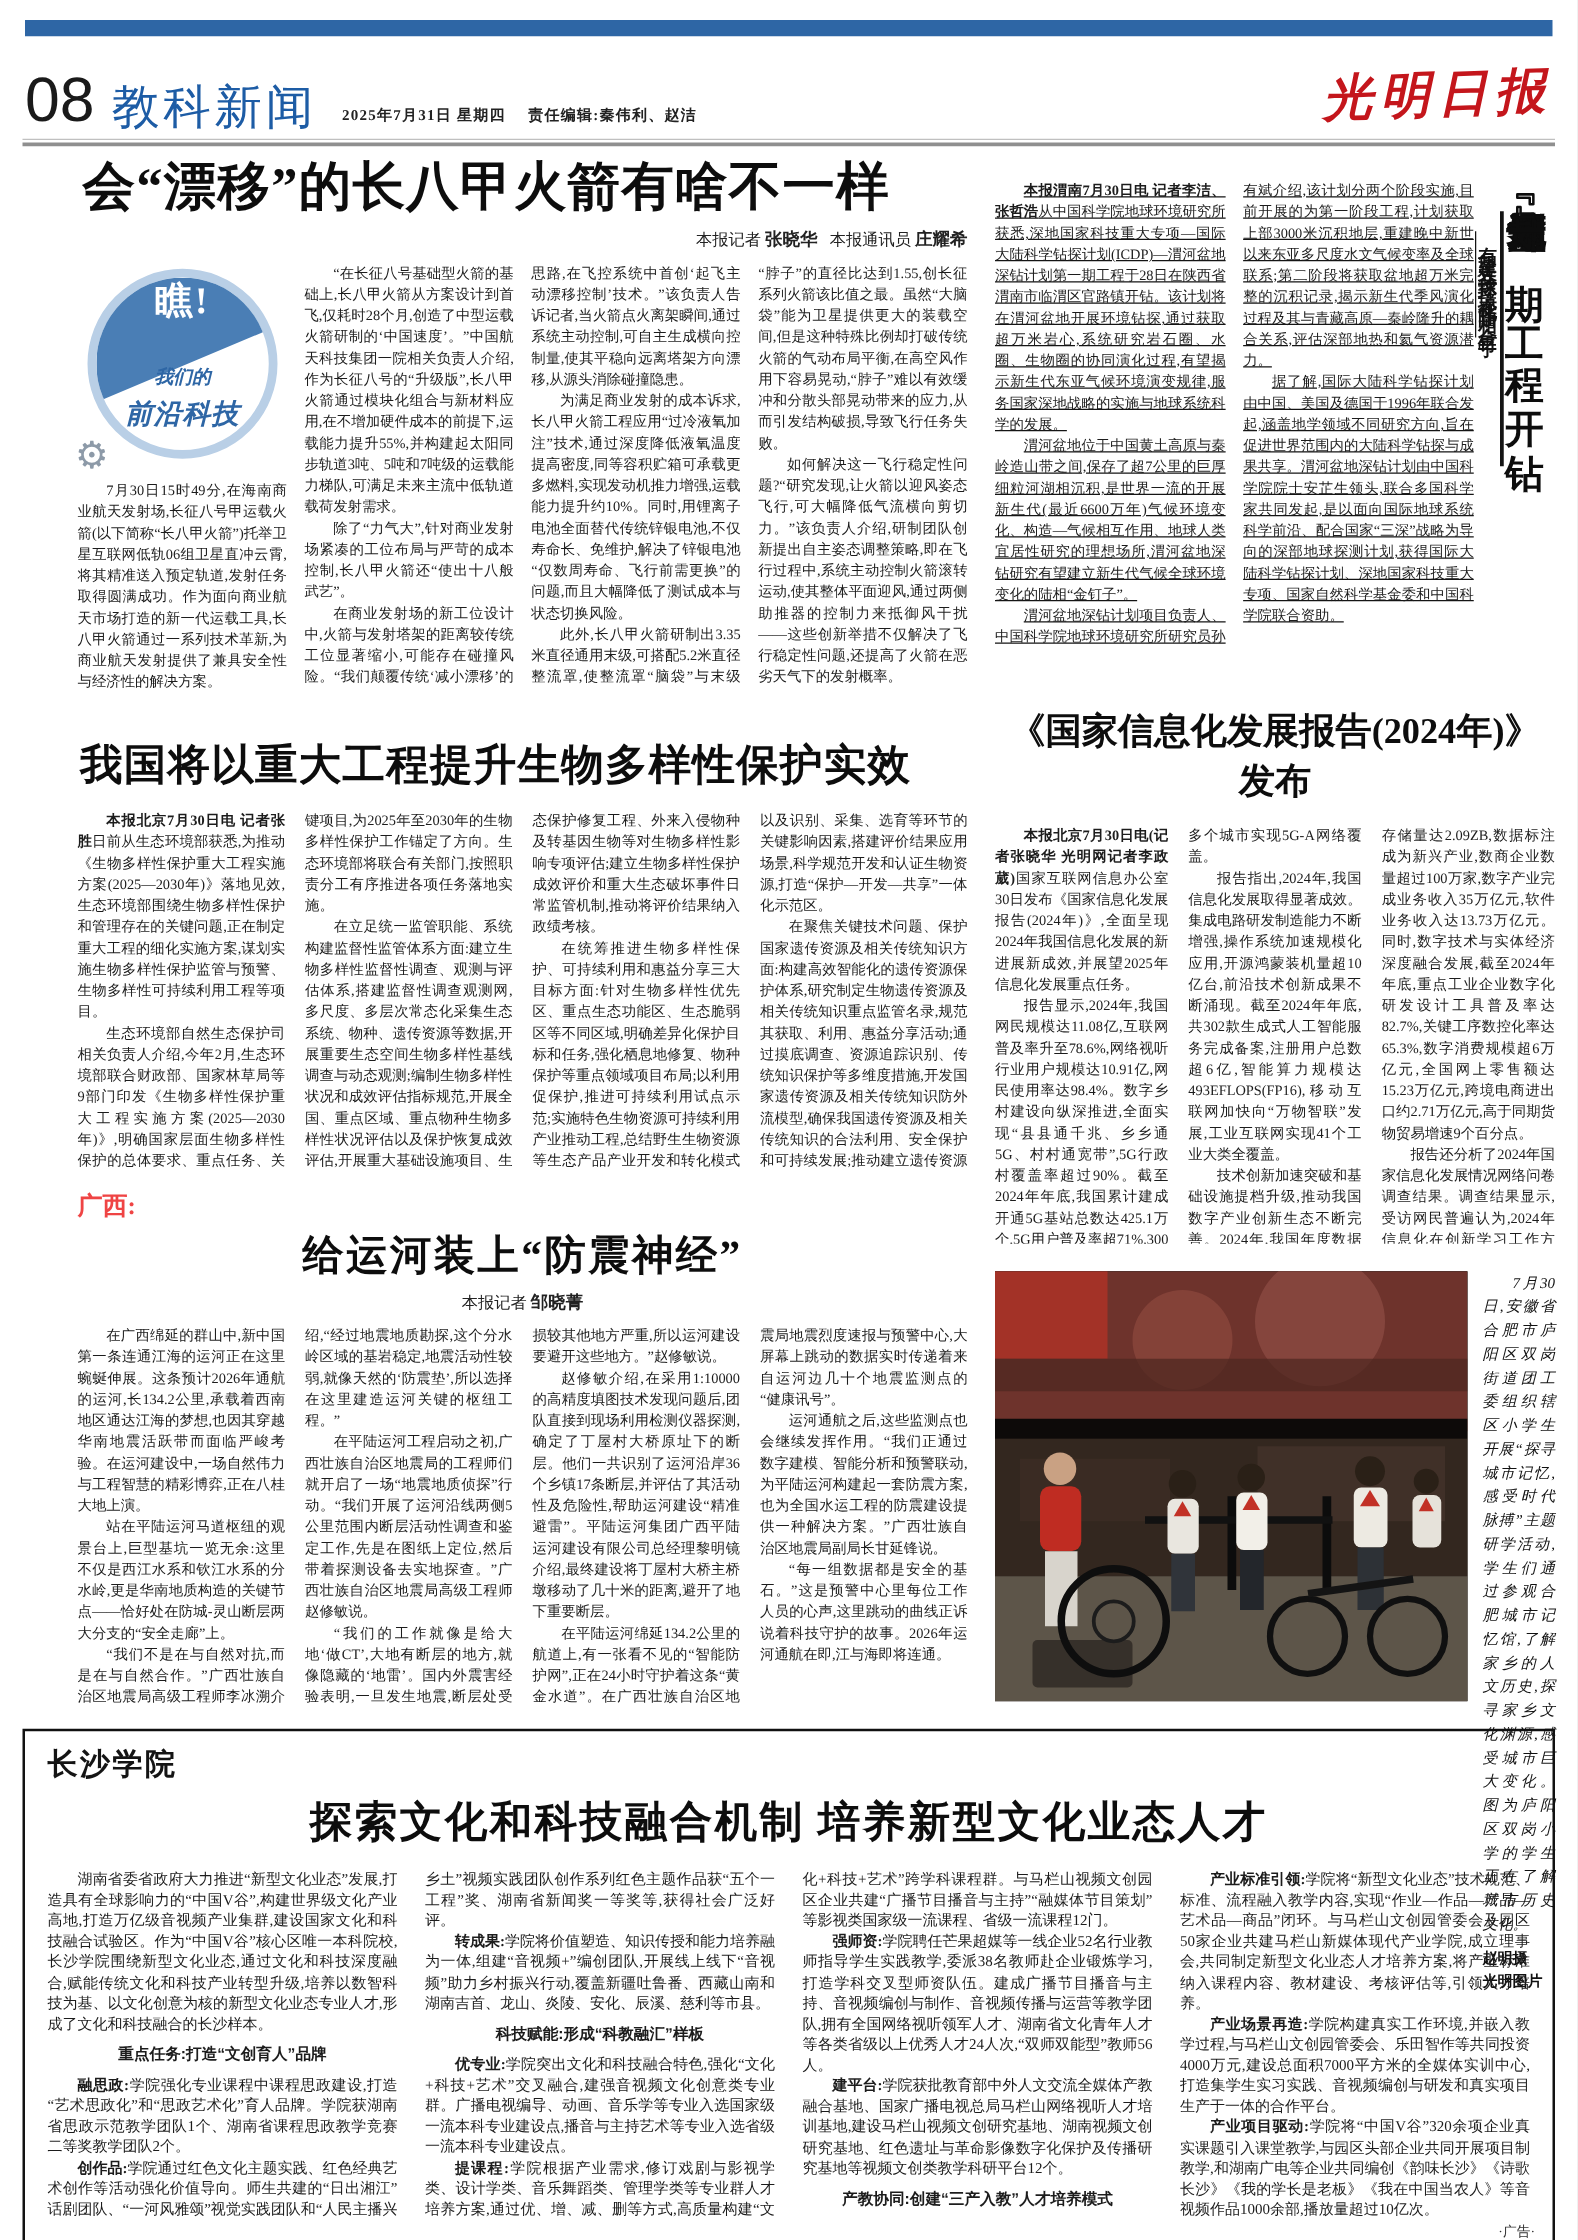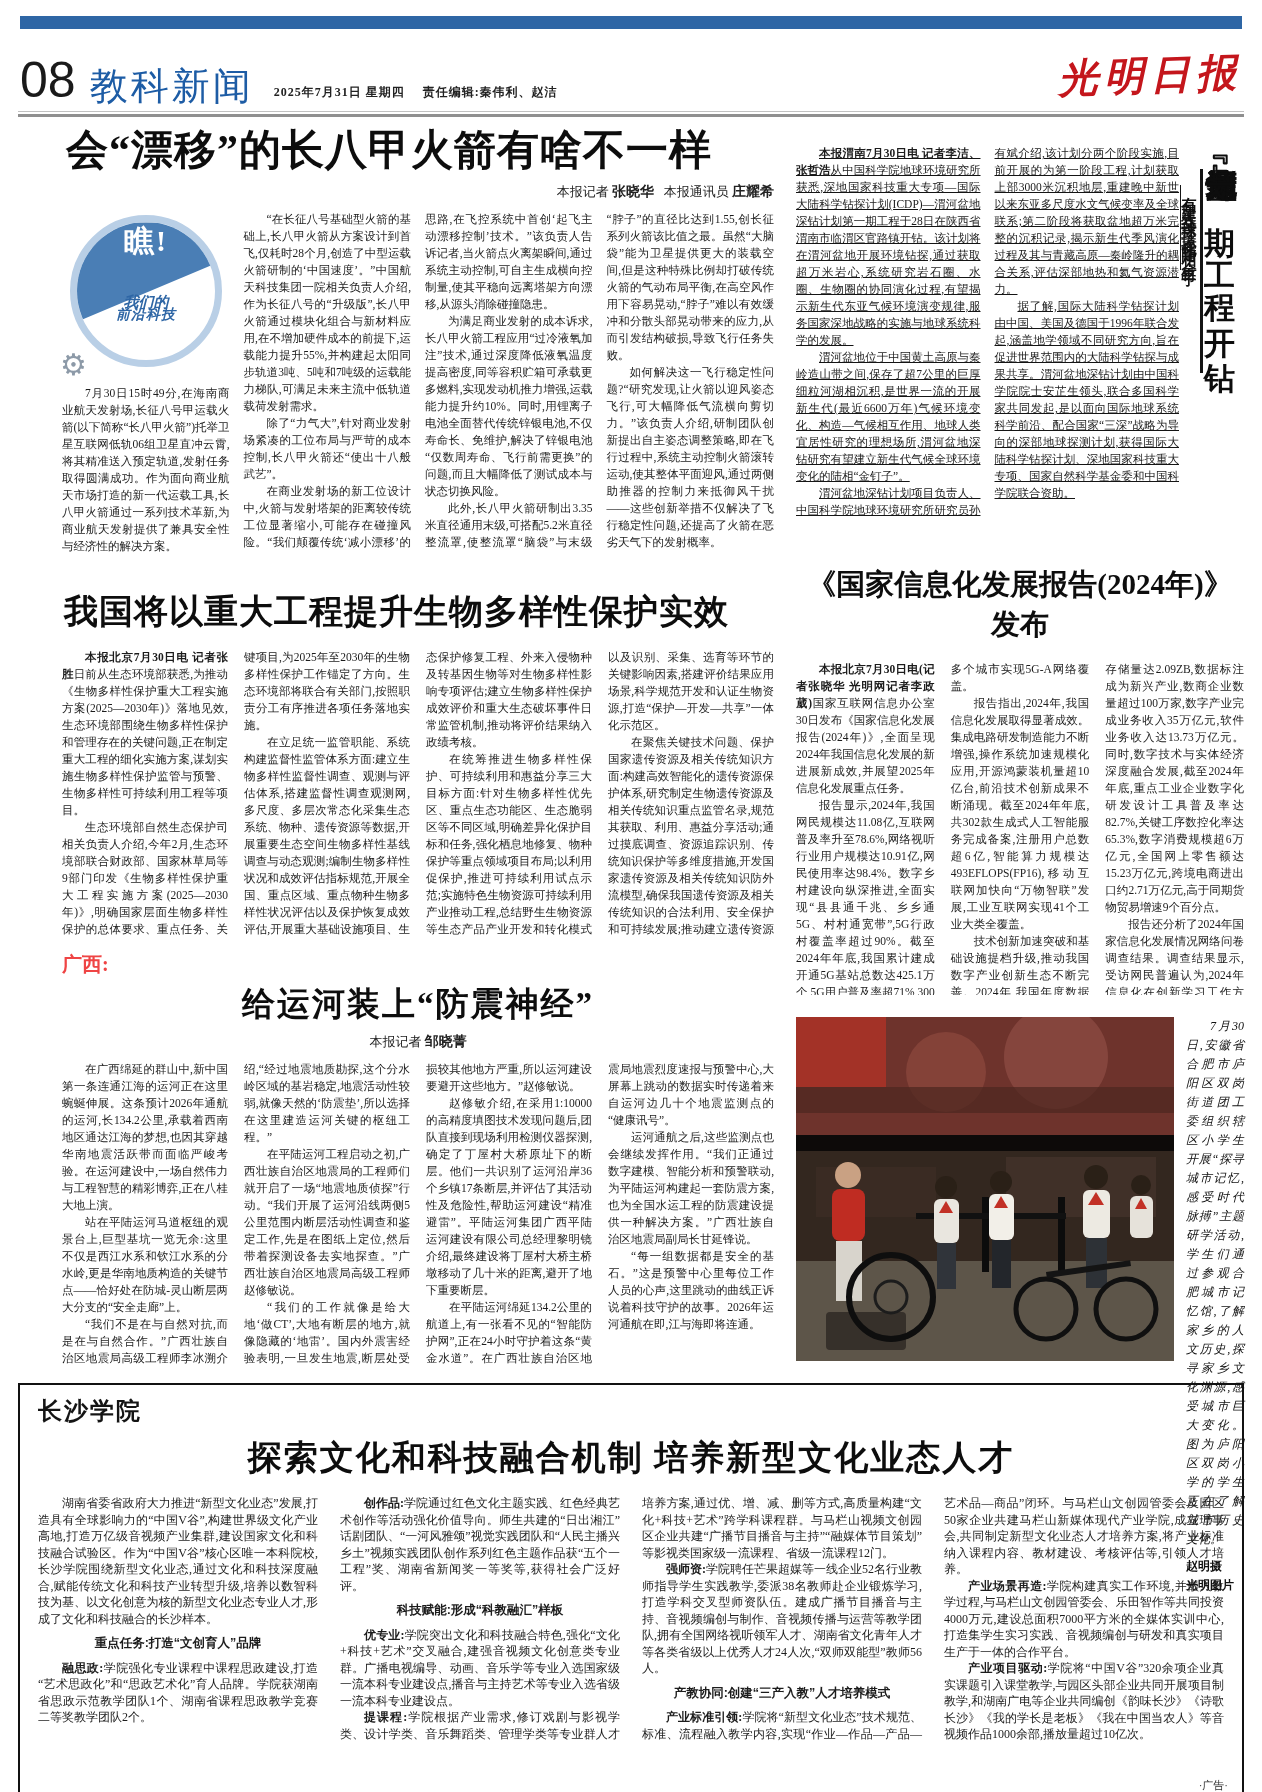--- a/index.html
+++ b/index.html
@@ -35,22 +35,22 @@
   .rocket .body{column-count:4;column-gap:14px;height:352px;}
   .badge{width:158px;height:168px;position:relative;margin-bottom:6px;}
   .badge-circle{width:138px;height:138px;border-radius:50%;border:7px solid #b9cfe6;background:#fff;
                 position:absolute;left:8px;top:4px;overflow:hidden;}
   .badge-circle::before{content:"";position:absolute;inset:0;background:#4a7eb5;
                 clip-path:polygon(0 0,100% 0,100% 30%,0 72%);}
   .badge-qiao{position:absolute;top:10px;left:0;right:0;text-align:center;color:#fff;font-weight:900;
               font-size:30px;letter-spacing:2px;}
   .badge-t1{position:absolute;top:72px;left:0;right:0;text-align:center;color:#2e66a5;font-weight:900;
             font-size:15px;font-style:italic;}
-  .badge-t2{position:absolute;top:84px;left:0;right:0;text-align:center;color:#2e66a5;font-weight:900;
-            font-size:14px;font-style:italic;letter-spacing:1px;}
+  .badge-t2{position:absolute;top:100px;left:0;right:0;text-align:center;color:#2e66a5;font-weight:900;
+            font-size:22px;font-style:italic;letter-spacing:1px;}
   .badge-gear{position:absolute;left:-2px;bottom:6px;font-size:30px;color:#8d9aa8;}
   
   .weihe{height:408px;display:flex;gap:0;margin-top:20px;text-decoration:underline;}
   .weihe .body{flex:1;column-count:2;column-gap:14px;height:100%;}
   .w-sub{writing-mode:vertical-rl;font-size:15px;font-weight:bold;letter-spacing:5px;color:#111;
          padding-top:40px;height:360px;}
   .w-title{writing-mode:vertical-rl;font-weight:900;color:#0d0d0d;display:flex;gap:16px;padding-right:4px;}
   .w-title .t1{font-size:31px;line-height:1.25;}
   .w-title .t2{font-size:31px;letter-spacing:34px;padding-top:8px;}
   
@@ -254,24 +254,26 @@
   </div>
 
   <div class="box">
     <div class="box-kicker">长沙学院</div>
     <h1 class="art-title">探索文化和科技融合机制  培养新型文化业态人才</h1>
     <div class="body">
         <p class="para"><b class="lead"></b><span>湖南省委省政府大力推进“新型文化业态”发展,打造具有全球影响力的“中国V谷”,构建世界级文化产业高地,打造万亿级音视频产业集群,建设国家文化和科技融合试验区。作为“中国V谷”核心区唯一本科院校,长沙学院围绕新型文化业态,通过文化和科技深度融合,赋能传统文化和科技产业转型升级,培养以数智科技为基、以文化创意为核的新型文化业态专业人才,形成了文化和科技融合的长沙样本。</span></p>
         <p class="para sub"><b class="lead"></b><span>重点任务:打造“文创育人”品牌</span></p>
         <p class="para"><b class="lead">融思政:</b><span>学院强化专业课程中课程思政建设,打造“艺术思政化”和“思政艺术化”育人品牌。学院获湖南省思政示范教学团队1个、湖南省课程思政教学竞赛二等奖教学团队2个。</span></p>
         <p class="para"><b class="lead">创作品:</b><span>学院通过红色文化主题实践、红色经典艺术创作等活动强化价值导向。师生共建的“日出湘江”话剧团队、“一河风雅颂”视觉实践团队和“人民主播兴乡土”视频实践团队创作系列红色主题作品获“五个一工程”奖、湖南省新闻奖一等奖等,获得社会广泛好评。</span></p>
+        <p class="para"><b class="lead">转成果:</b><span>学院将价值塑造、知识传授和能力培养融为一体,组建“音视频+”编创团队,开展线上线下“音视频”助力乡村振兴行动,覆盖新疆吐鲁番、西藏山南和湖南吉首、龙山、炎陵、安化、辰溪、慈利等市县。</span></p>
         <p class="para sub"><b class="lead"></b><span>科技赋能:形成“科教融汇”样板</span></p>
         <p class="para"><b class="lead">优专业:</b><span>学院突出文化和科技融合特色,强化“文化+科技+艺术”交叉融合,建强音视频文化创意类专业群。广播电视编导、动画、音乐学等专业入选国家级一流本科专业建设点,播音与主持艺术等专业入选省级一流本科专业建设点。</span></p>
         <p class="para"><b class="lead">提课程:</b><span>学院根据产业需求,修订戏剧与影视学类、设计学类、音乐舞蹈类、管理学类等专业群人才培养方案,通过优、增、减、删等方式,高质量构建“文化+科技+艺术”跨学科课程群。与马栏山视频文创园区企业共建“广播节目播音与主持”“融媒体节目策划”等影视类国家级一流课程、省级一流课程12门。</span></p>
         <p class="para"><b class="lead">强师资:</b><span>学院聘任芒果超媒等一线企业52名行业教师指导学生实践教学,委派38名教师赴企业锻炼学习,打造学科交叉型师资队伍。建成广播节目播音与主持、音视频编创与制作、音视频传播与运营等教学团队,拥有全国网络视听领军人才、湖南省文化青年人才等各类省级以上优秀人才24人次,“双师双能型”教师56人。</span></p>
+        <p class="para"><b class="lead">建平台:</b><span>学院获批教育部中外人文交流全媒体产教融合基地、国家广播电视总局马栏山网络视听人才培训基地,建设马栏山视频文创研究基地、湖南视频文创研究基地、红色遗址与革命影像数字化保护及传播研究基地等视频文创类教学科研平台12个。</span></p>
         <p class="para sub"><b class="lead"></b><span>产教协同:创建“三产入教”人才培养模式</span></p>
         <p class="para"><b class="lead">产业标准引领:</b><span>学院将“新型文化业态”技术规范、标准、流程融入教学内容,实现“作业—作品—产品—艺术品—商品”闭环。与马栏山文创园管委会及园区50家企业共建马栏山新媒体现代产业学院,成立理事会,共同制定新型文化业态人才培养方案,将产业标准纳入课程内容、教材建设、考核评估等,引领人才培养。</span></p>
         <p class="para"><b class="lead">产业场景再造:</b><span>学院构建真实工作环境,并嵌入教学过程,与马栏山文创园管委会、乐田智作等共同投资4000万元,建设总面积7000平方米的全媒体实训中心,打造集学生实习实践、音视频编创与研发和真实项目生产于一体的合作平台。</span></p>
         <p class="para"><b class="lead">产业项目驱动:</b><span>学院将“中国V谷”320余项企业真实课题引入课堂教学,与园区头部企业共同开展项目制教学,和湖南广电等企业共同编创《韵味长沙》《诗歌长沙》《我的学长是老板》《我在中国当农人》等音视频作品1000余部,播放量超过10亿次。</span></p>
       </div>
     <div class="ad-label">·广告·</div>
   </div>
 
 </div>
 

